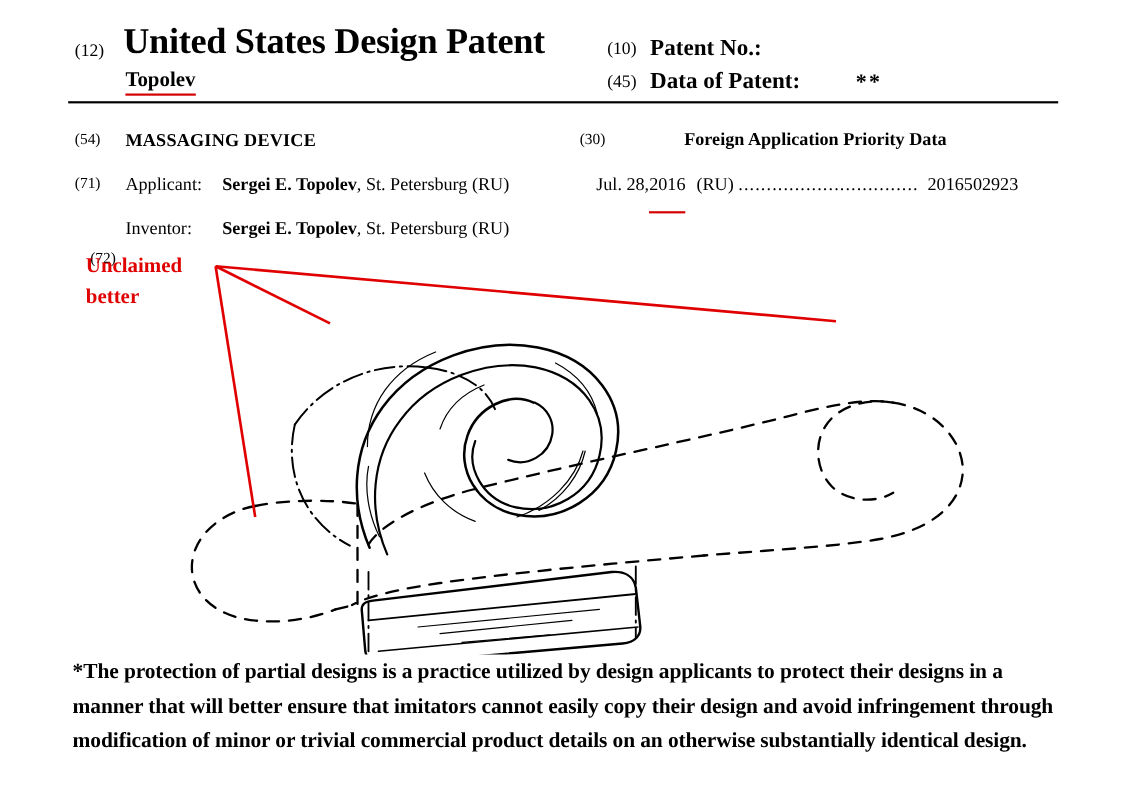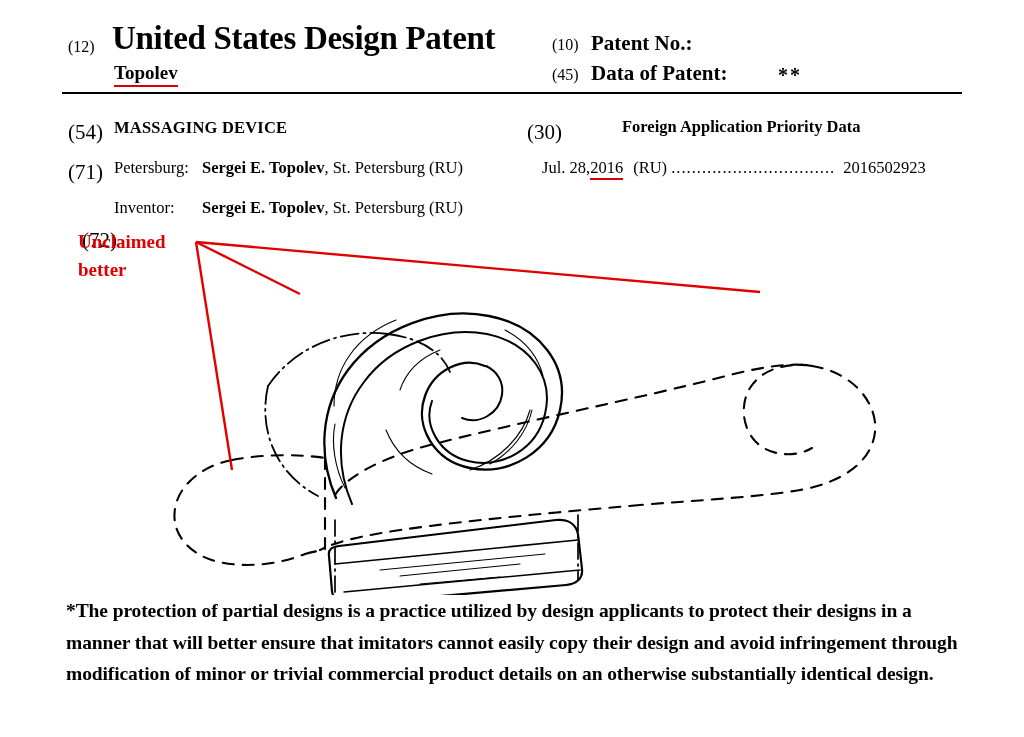--- a/index.html
+++ b/index.html
@@ -122,21 +122,21 @@
   
   .biblio {
     position: absolute;
     left: 62px;
     top: 108px;
     width: 900px;
     height: 115px;
   }
   .code {
     position: absolute;
-    font-size: 21px;
+    font-size: 14px;
   }
   .f54-code { left: 6px;  top: 12px; }
   .f71-code { left: 6px;  top: 52px; }
   .f72-code { left: 20px;  top: 92px; margin-top: 28px; }
   .f30-code { left: 465px; top: 12px; }
 
   .f54-title {
     position: absolute;
     left: 52px;
     top: 10px;
@@ -175,21 +175,21 @@
     top: 50px;
     width: 420px;
     font-size: 16.5px;
     white-space: nowrap;
   }
   .prio-date {
     display: inline-block;
   }
   .prio-year {
     border-bottom: 2.5px solid #d40000;
-    padding-bottom: 1px;
+    padding-bottom: 15px;
   }
   .prio-country { margin-left: 10px; }
   .prio-dots { letter-spacing: 1px; }
   .prio-number { margin-left: 8px; }
 
   
   .drawing {
     position: absolute;
     left: 0;
     top: 220px;
@@ -249,21 +249,21 @@
     <span class="hdr-date-label">Data of Patent:</span>
     <span class="hdr-stars">**</span>
   </div>
   <div class="hdr-rule"></div>
 
   <div class="biblio">
     <span class="code f54-code">(54)</span>
     <span class="f54-title">MASSAGING DEVICE</span>
 
     <span class="code f71-code">(71)</span>
-    <span class="row-label f71-label">Petersburg:</span>
+    <span class="row-label f71-label">Applicant:</span>
     <span class="row-value f71-value"><b>Sergei E. Topolev</b><span>, St. Petersburg (RU)</span></span>
 
     <span class="code f72-code">(72)</span>
     <span class="row-label f72-label">Inventor:</span>
     <span class="row-value f72-value"><b>Sergei E. Topolev</b><span>, St. Petersburg (RU)</span></span>
 
     <span class="code f30-code">(30)</span>
     <span class="f30-title">Foreign Application Priority Data</span>
     <span class="prio-row"><span class="prio-date">Jul. 28, </span><span class="prio-year">2016</span><span class="prio-country">(RU)</span> <span class="prio-dots">................................</span><span class="prio-number">2016502923</span></span>
   </div>

